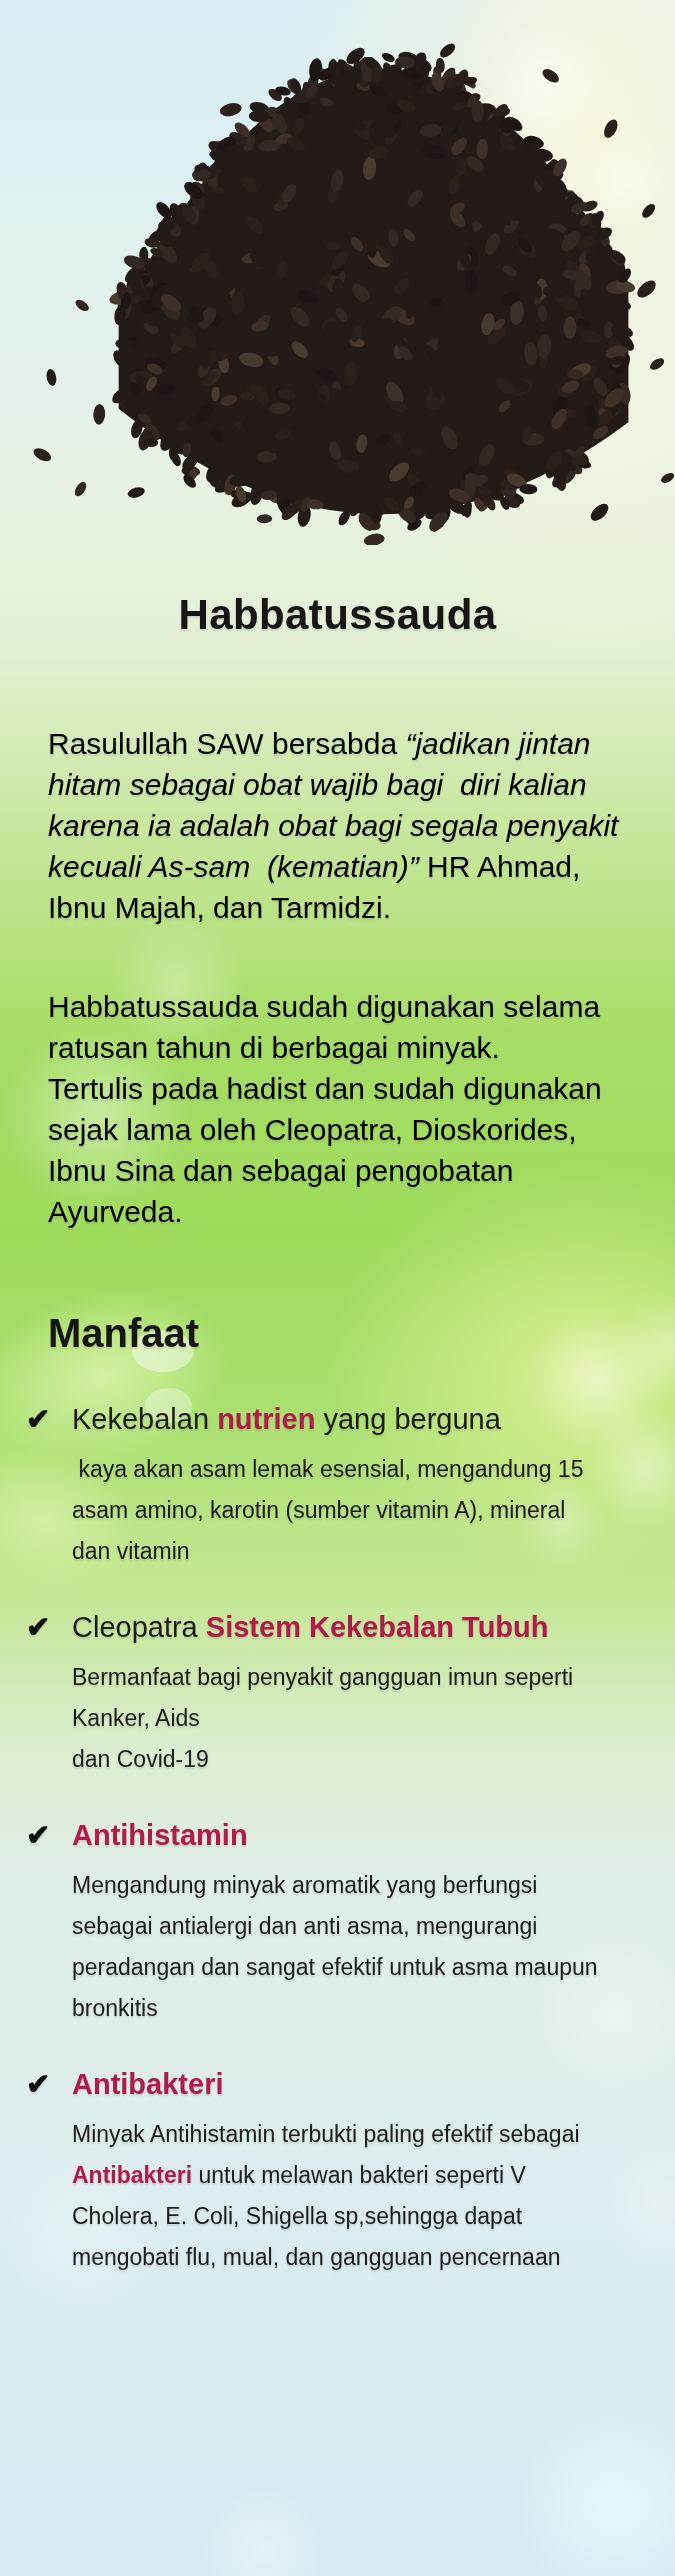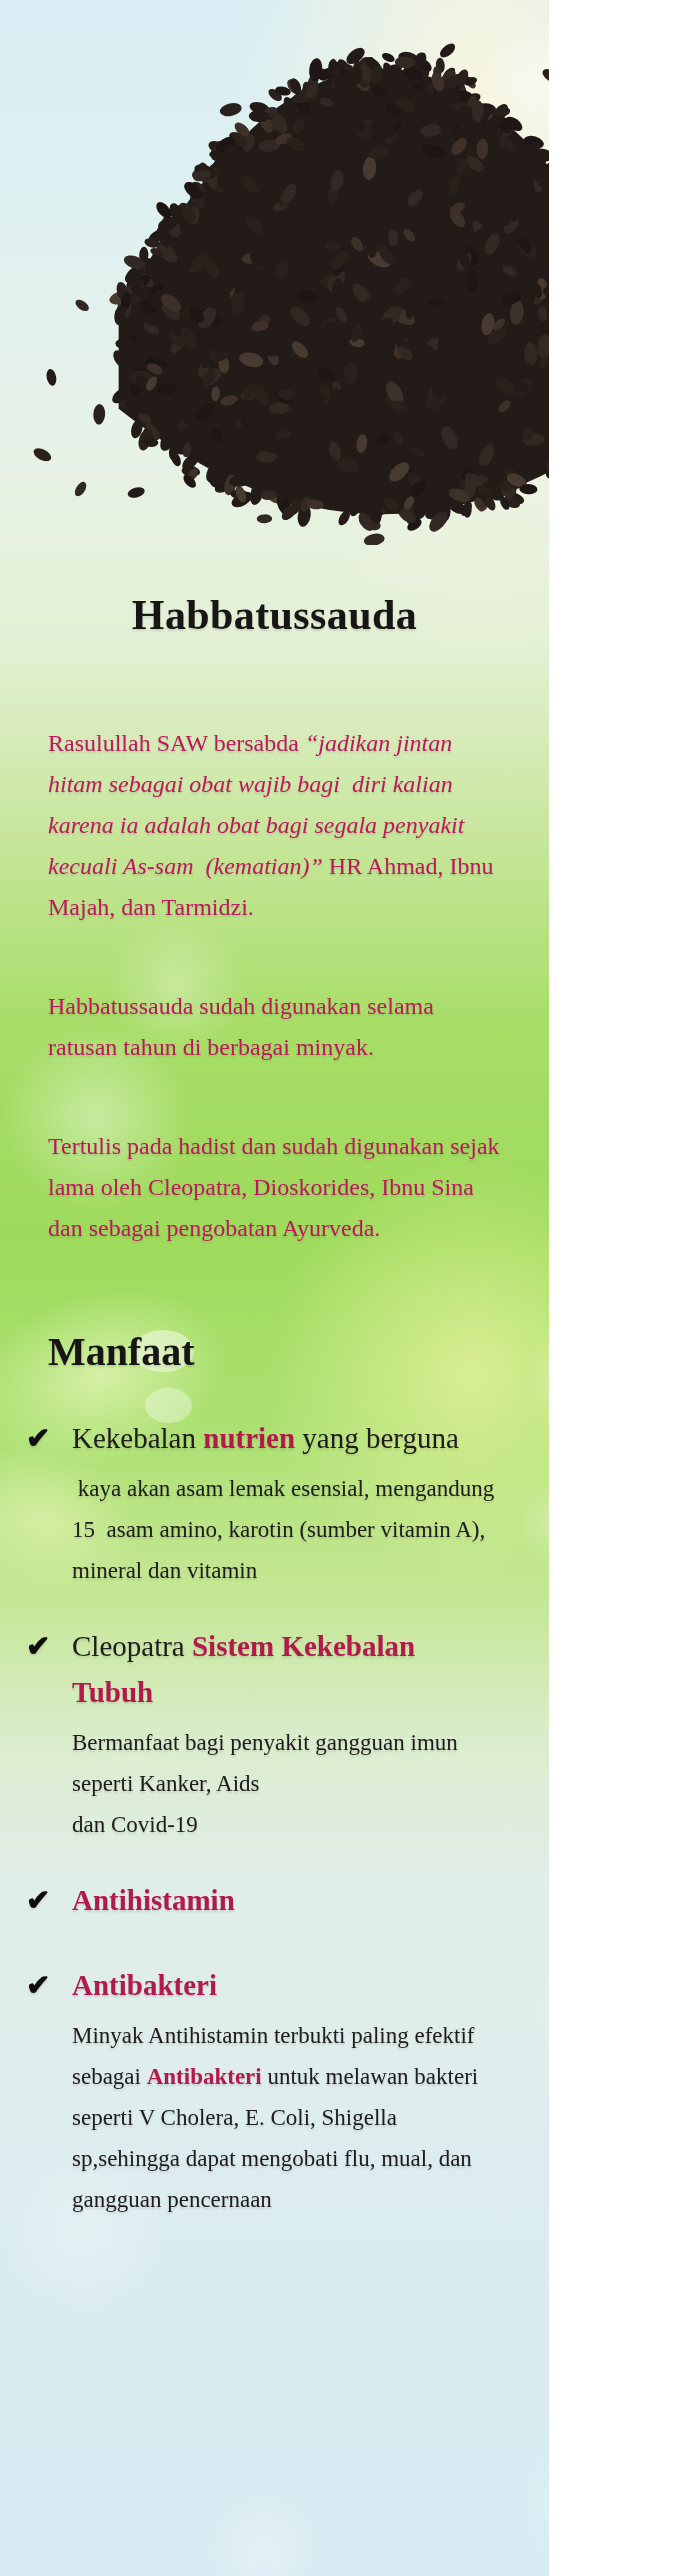--- a/index.html
+++ b/index.html
@@ -1,18 +1,18 @@
 <!DOCTYPE html>
 <html style="--accent: #b11a4b; --text: #1e1c1c;font-size:14px"><head>
 <meta charset="utf-8">
 <style>
   html,body{margin:0;padding:0;background:#ffffff;}
   .page{
-    position:relative;width:549px;height:2576px;overflow:hidden;
-    font-family:Liberation Serif, serif;
+    position:relative;width:675px;height:2576px;overflow:hidden;
+    font-family:Liberation Sans, sans-serif;
     color:var(--text,#1e1c1c);
   }
   
   .bg{
     position:absolute;inset:0;z-index:0;
     background:linear-gradient(180deg,
       #d8edf4 0%, #dff0ef 9%, #e7f2e8 17%, #e4f0d4 25%,
       #c9e79f 32%, #a7dd66 40%, #9edb5c 48%, #abe070 55%,
       #c5e795 62%, #dcedd0 68%, #e0eee8 73%, #dfedec 79%,
       #dbecf0 88%, #d7eaf2 100%);
@@ -27,26 +27,26 @@
   }
   .bo{position:absolute;border-radius:50%;z-index:1;pointer-events:none;}
   .leaf{position:absolute;z-index:1;pointer-events:none;border-radius:50%;}
   .hero{position:relative;z-index:2;width:675px;height:545px;margin:0;}
   .hero svg{display:block;width:675px;height:545px;}
   h1{
     position:relative;z-index:2;margin:46px 0 0;text-align:center;
     font-size:42px;font-weight:800;letter-spacing:0.4px;color:#171515;
   }
   .body{
-    position:relative;z-index:2;font-size:24px;line-height:41px;
-    margin:0 46px 0 48px;white-space:pre-wrap;color:#be185d;
+    position:relative;z-index:2;font-size:30px;line-height:41px;
+    margin:0 46px 0 48px;white-space:pre-wrap;color:#000000;
   }
   #p-quote{margin-top:84px;}
   #p-history{margin-top:58px;}
-  #p-usage{margin-top:58px;}
+  #p-usage{}
   h2{
     position:relative;z-index:2;margin:79px 0 0 48px;
     font-size:40px;font-weight:800;color:#171515;
   }
   .benefits{
     position:relative;z-index:2;list-style:none;
     margin:40px 0 0;padding:0 48px 0 26px;
   }
   .benefit{display:flex;gap:14px;margin-bottom:32px;}
   .check{
@@ -818,20 +818,21 @@
         <div class="btext">
           <p class="btitle"><span>Cleopatra </span><span class="hl">Sistem Kekebalan Tubuh</span></p>
           <p class="bbody"><span>Bermanfaat bagi penyakit gangguan imun seperti Kanker, Aids
 dan Covid-19</span></p>
         </div>
       </li>
       <li class="benefit">
         <span class="check">✔</span>
         <div class="btext">
           <p class="btitle"><span class="hl">Antihistamin</span></p>
+          <p class="bbody"><span>Mengandung minyak aromatik yang berfungsi sebagai antialergi dan anti asma, mengurangi peradangan dan sangat efektif untuk asma maupun bronkitis</span></p>
         </div>
       </li>
       <li class="benefit">
         <span class="check">✔</span>
         <div class="btext">
           <p class="btitle"><span class="hl">Antibakteri</span></p>
           <p class="bbody"><span>Minyak Antihistamin terbukti paling efektif sebagai </span><span class="hl">Antibakteri</span><span> untuk melawan bakteri seperti V Cholera, E. Coli, Shigella sp,sehingga dapat mengobati flu, mual, dan gangguan pencernaan</span></p>
         </div>
       </li>
     </ul>

